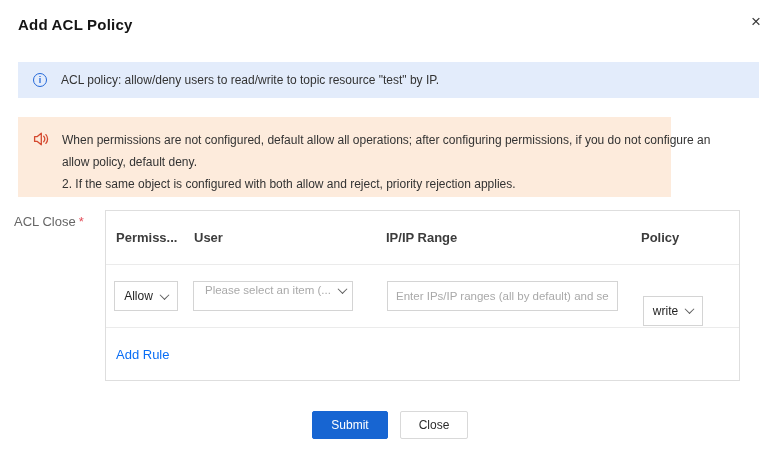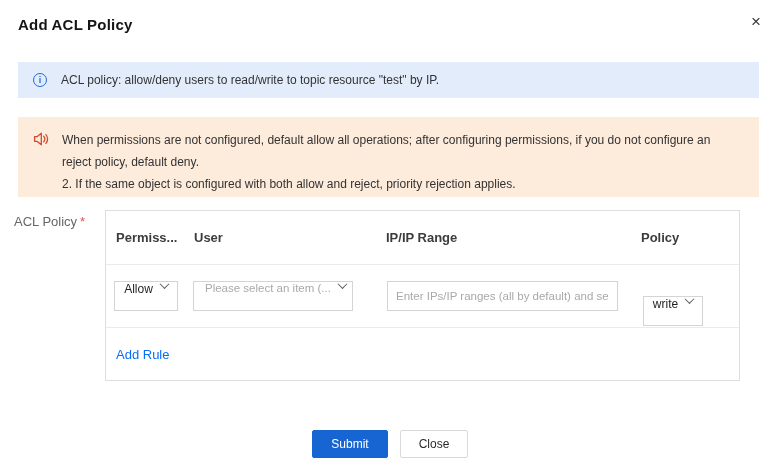--- a/index.html
+++ b/index.html
@@ -23,21 +23,21 @@
     font-size:12px;color:#333;
   }
   .info-icon{
     flex:none;width:14px;height:14px;box-sizing:border-box;
     border:1.5px solid #2468d9;border-radius:50%;color:#2468d9;
     display:flex;align-items:center;justify-content:center;
     font-size:9px;font-weight:bold;margin-right:14px;font-style:normal;
   }
   
   .warn-banner{
-    position:absolute;left:18px;top:117px;width:741px;height:80px;
+    position:absolute;left:18px;top:117px;width:653px;height:80px;
     background:#fdebdc;box-sizing:border-box;
     display:flex;align-items:flex-start;padding:12px 18px 8px 15px;
     font-size:12px;color:#333;
   }
   .warn-icon{flex:none;width:16px;height:16px;margin-top:2px;margin-right:13px;}
   .warn-lines{line-height:22px;white-space:nowrap;}
   
   .acl-label{
     position:absolute;left:14px;top:214px;font-size:13px;color:#666;
   }
@@ -53,21 +53,21 @@
   .t-head{height:53px;border-bottom:1px solid #ebebeb;}
   .t-body{height:62px;border-bottom:1px solid #ebebeb;}
   .t-foot{height:52px;display:flex;align-items:center;}
   .th{
     font-size:13px;font-weight:600;color:#3c3c3c;padding-left:10px;
     white-space:nowrap;overflow:hidden;
   }
   .cell{height:30px;display:flex;align-items:center;}
   .sel{
     height:30px;box-sizing:border-box;border:1px solid #d4d4d4;background:#fff;
-    display:flex;align-items:flex-start;justify-content:center;gap:8px;
+    display:flex;align-items:center;justify-content:center;gap:8px;
     font-size:12px;color:#1f1f1f;cursor:pointer;white-space:nowrap;overflow:hidden;
   }
   .sel-permission{width:64px;margin-left:8px;}
   .sel-user{
     width:160px;margin-left:9px;justify-content:space-between;
     padding:0 10px 12px 11px;color:#a9a9a9;font-size:11.5px;
   }
   .sel-policy{width:60px;margin-left:12px;margin-top:29px;}
   .chev{
     flex:none;width:7px;height:7px;box-sizing:border-box;
@@ -78,21 +78,21 @@
     width:231px;height:30px;box-sizing:border-box;margin-left:11px;
     border:1px solid #d4d4d4;padding:12px 8px;font-size:11.5px;color:#333;
     font-family:"Liberation Sans", sans-serif;outline:none;
   }
   .ip-input::placeholder{color:#a9a9a9;}
   .add-rule{
     font-size:13px;color:#0a6ef5;margin-left:10px;cursor:pointer;text-decoration:none;
   }
   
   .btn{
-    position:absolute;top:430px;height:28px;box-sizing:border-box;
+    position:absolute;top:411px;height:28px;box-sizing:border-box;
     font-family:"Liberation Sans", sans-serif;font-size:12px;
     border-radius:2px;cursor:pointer;
   }
   .btn-submit{
     left:312px;width:76px;background:#1765d2;color:#ffffff;border:1px solid #1765d2;
   }
   .btn-close{
     left:400px;width:68px;background:#ffffff;color:#2b2b2b;border:1px solid #d9d9d9;
   }
 </style>
@@ -112,27 +112,27 @@
   <div class="warn-banner">
     <span class="warn-icon">
       <svg width="16" height="16" viewBox="0 0 16 16">
         <path d="M1.6 5.6h2.7L8.3 2.2v11.6L4.3 10.4H1.6z" fill="none" stroke="#d5492f" stroke-width="1.3" stroke-linejoin="round"></path>
         <path d="M10.7 5.3a3.8 3.8 0 0 1 0 5.4" fill="none" stroke="#d5492f" stroke-width="1.3" stroke-linecap="round"></path>
         <path d="M12.9 3.6a6.6 6.6 0 0 1 0 8.8" fill="none" stroke="#d5492f" stroke-width="1.3" stroke-linecap="round"></path>
       </svg>
     </span>
     <div class="warn-lines">
       <div>When permissions are not configured, default allow all operations; after configuring permissions, if you do not configure an</div>
-      <div>reject policy, default deny.</div>
+      <div>allow policy, default deny.</div>
       <div>2. If the same object is configured with both allow and reject, priority rejection applies.</div>
     </div>
   </div>
 
   <div class="acl-label">
-    <span>ACL Policy</span><span class="req">*</span>
+    <span>ACL Close</span><span class="req">*</span>
   </div>
 
   <div class="acl-table">
 
     <div class="t-row t-head">
       <div class="th">Permiss...</div>
       <div class="th">User</div>
       <div class="th">IP/IP Range</div>
       <div class="th">Policy</div>
     </div>

